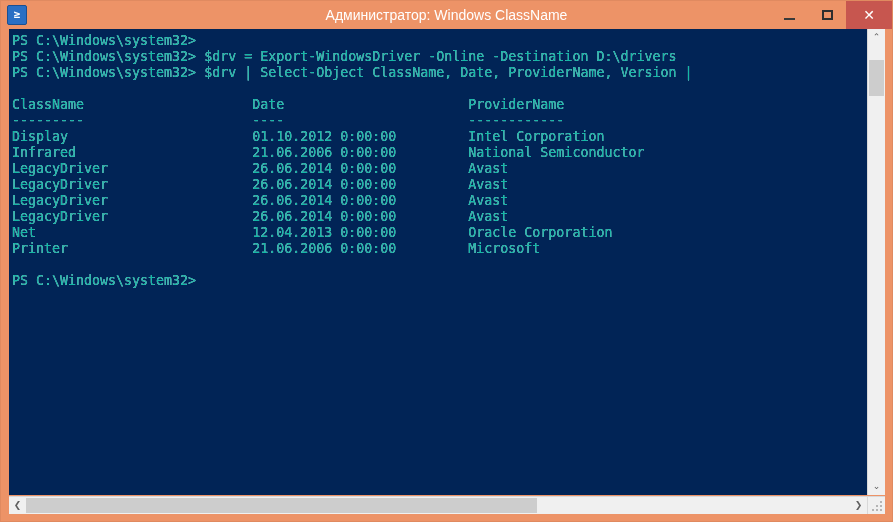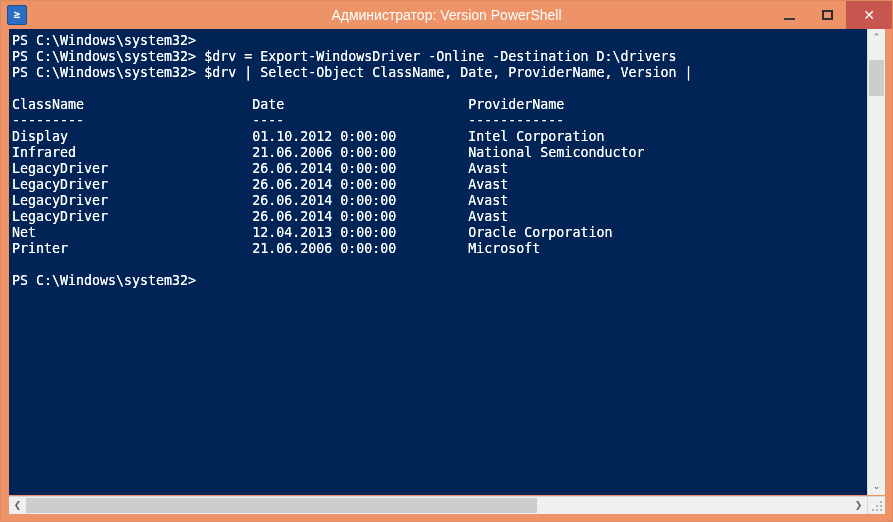--- a/index.html
+++ b/index.html
@@ -134,21 +134,21 @@
   #console {
     flex: 1 1 auto;
     background: #012456;
     overflow: hidden;
     position: relative;
     min-width: 0;
   }
   #console-text {
     margin: 0;
     padding: 4px 0 0 3px;
-    color: #ffffff;
+    color: #14b8a6;
     font-family: "DejaVu Sans Mono", monospace;
     font-size: 13.3px;
     line-height: 16px;
     white-space: pre;
     letter-spacing: 0px;
     text-shadow: 0 0 0 #d7d7e6;
   }
 
   
   #vscroll {
@@ -260,21 +260,21 @@
 </style>
 </head>
 <body>
 
 <div id="window">
 
   <div id="titlebar">
     <div id="app-icon">
       <span class="glyph">≥</span>
     </div>
-    <div id="title-text">Администратор: Version PowerShell</div>
+    <div id="title-text">Администратор: Windows ClassName</div>
 
     <div id="win-buttons">
       <button class="win-btn" id="btn-minimize">
         <span class="bar-min"></span>
       </button>
       <button class="win-btn" id="btn-maximize">
         <span class="box-max"></span>
       </button>
       <button class="win-btn" id="btn-close">
         <span class="x-glyph">✕</span>

